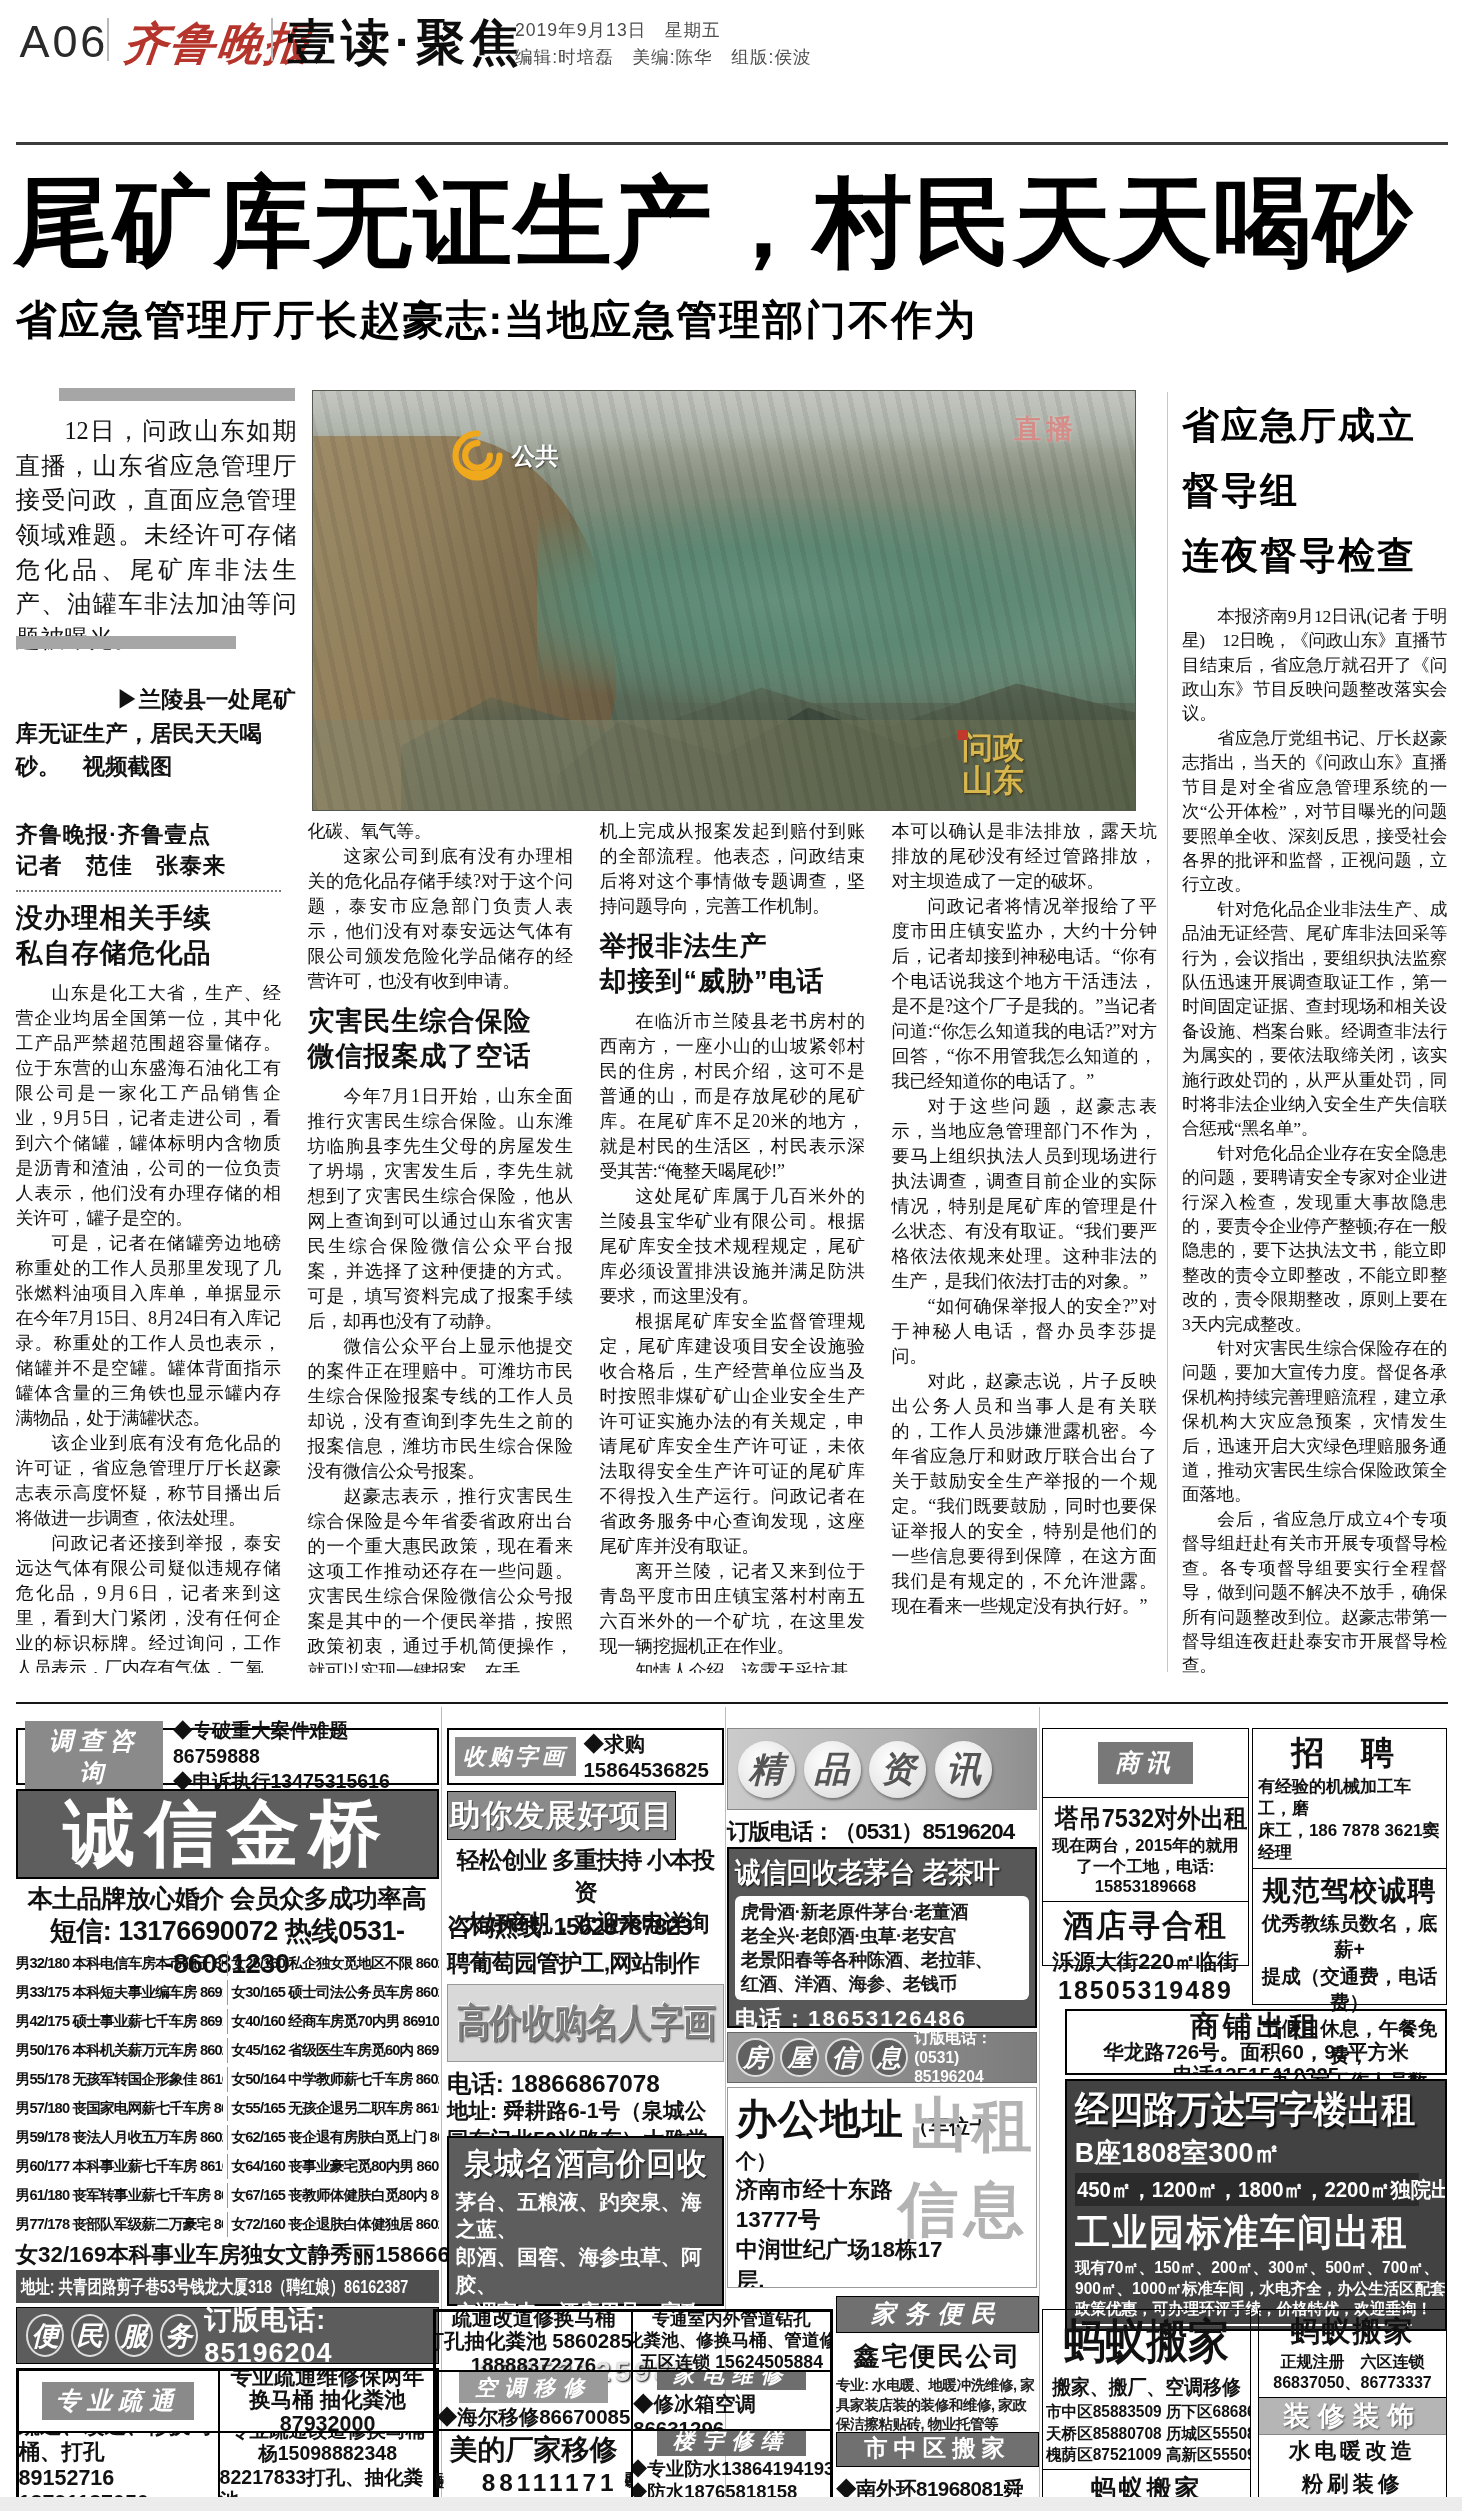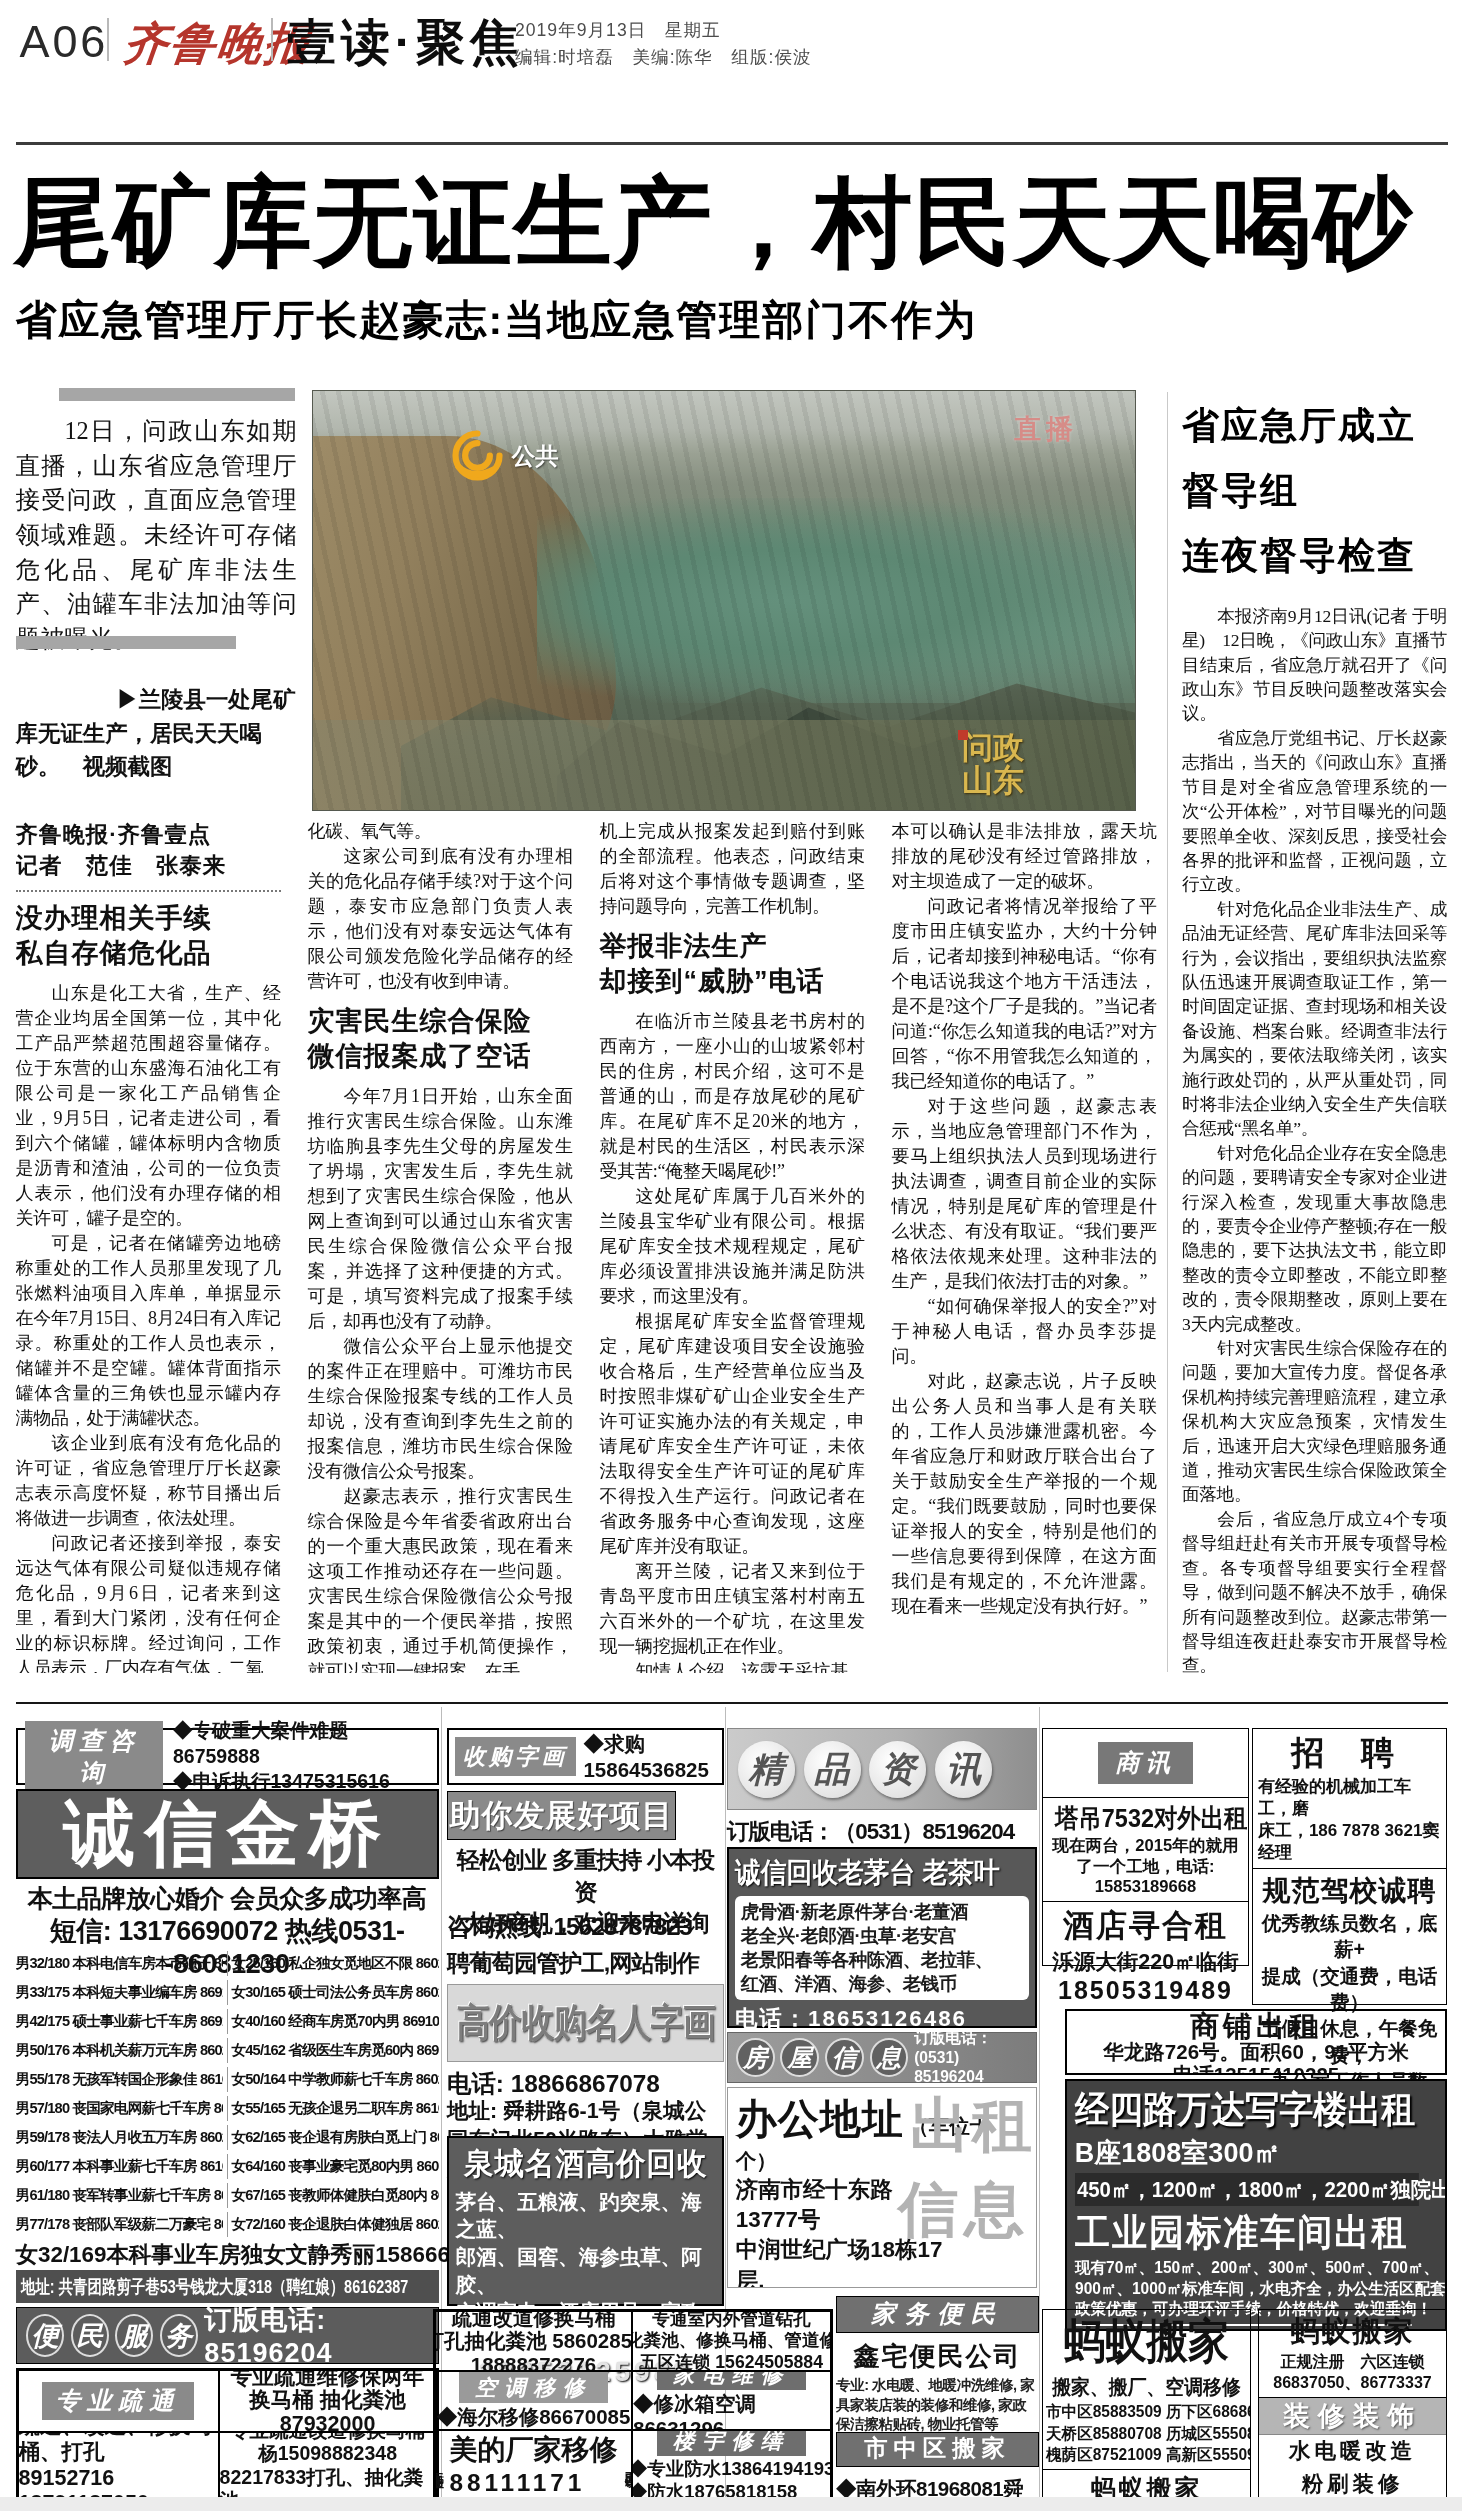--- a/index.html
+++ b/index.html
@@ -93,21 +93,21 @@
 .mj-lines{font-weight:bold;font-size:20.5px;line-height:1.35;margin-top:2.9px}
 .mj-phone{font-weight:bold;font-size:28px;text-align:center;letter-spacing:3.9px;color:#e4e4e4;text-shadow:1px 1px 2px #000;margin-top:2px}
 .midsvc{left:433px;top:2309px;width:400px;height:191px;border:2px solid #000;display:grid;grid-template-columns:197px 1fr;grid-template-rows:60px 59px 1fr}
 .midsvc>div{border:1px solid #000;display:flex;flex-direction:column;align-items:center;justify-content:center;overflow:hidden}
 .ms-t{font-weight:bold;font-size:23.4px;line-height:1.15;white-space:nowrap}
 .ms-s{font-weight:bold;font-size:16.6px;line-height:1.2;white-space:nowrap}
 .ms-n{font-weight:bold;font-size:20.5px;letter-spacing:2px;line-height:1.2}
 .ms-ban{background:#9a9a9a;color:#fff;font-family:"DejaVu Serif",serif;font-style:italic;font-weight:bold;font-size:21.5px;letter-spacing:7.8px;padding:1px 15.6px;margin-bottom:2px}
 .ms-ban.dk{background:#6e6e6e}
 .meidi{flex-direction:row !important;gap:5.9px}
-.meidi .mid{display:flex;flex-direction:column;align-items:flex-start}
+.meidi .mid{display:flex;flex-direction:column;align-items:flex-end}
 .meidi .mt{font-weight:bold;font-size:28px;white-space:nowrap}
 .meidi .mp{font-weight:bold;font-size:24.4px;letter-spacing:3.9px}
 
 .jp-banner{left:727px;top:1728px;width:310px;height:82px;background:linear-gradient(90deg,#cbcbcb,#b3b3b3 55%,#8e8e8e);border:1px solid #888;display:flex;align-items:center;gap:8.8px;padding:0 9.8px}
 .jp-banner .oval{width:57px;height:57px;background:radial-gradient(circle at 40% 35%,#fff,#d9d9d9);border-radius:50%;color:#555;font-family:"DejaVu Serif",serif;font-style:italic;font-weight:bold;font-size:35px;line-height:55px;text-align:center;box-shadow:1px 2px 2.9px rgba(0,0,0,.4)}
 .jp-phone{left:727px;top:1816px;width:310px;font-weight:bold;font-size:22.4px;letter-spacing:-1px}
 .mt-box{left:727px;top:1847px;width:310px;height:181px;background:#585858;border:2px solid #000;padding:4.9px 5.9px}
 .mt-title{color:#fff;font-weight:bold;font-size:28px;white-space:nowrap;transform:scaleX(.92);transform-origin:0 50%;text-shadow:1px 1px 2px #000}
 .mt-inner{background:#fff;border-radius:5.9px;margin-top:3.9px;padding:3.9px 5.9px;font-weight:bold;font-size:18.5px;line-height:1.3;color:#1c1c1c;letter-spacing:-0.5px;white-space:nowrap}
 .mt-phone{color:#fff;font-weight:bold;font-size:22.4px;letter-spacing:2px;margin-top:2.9px}

